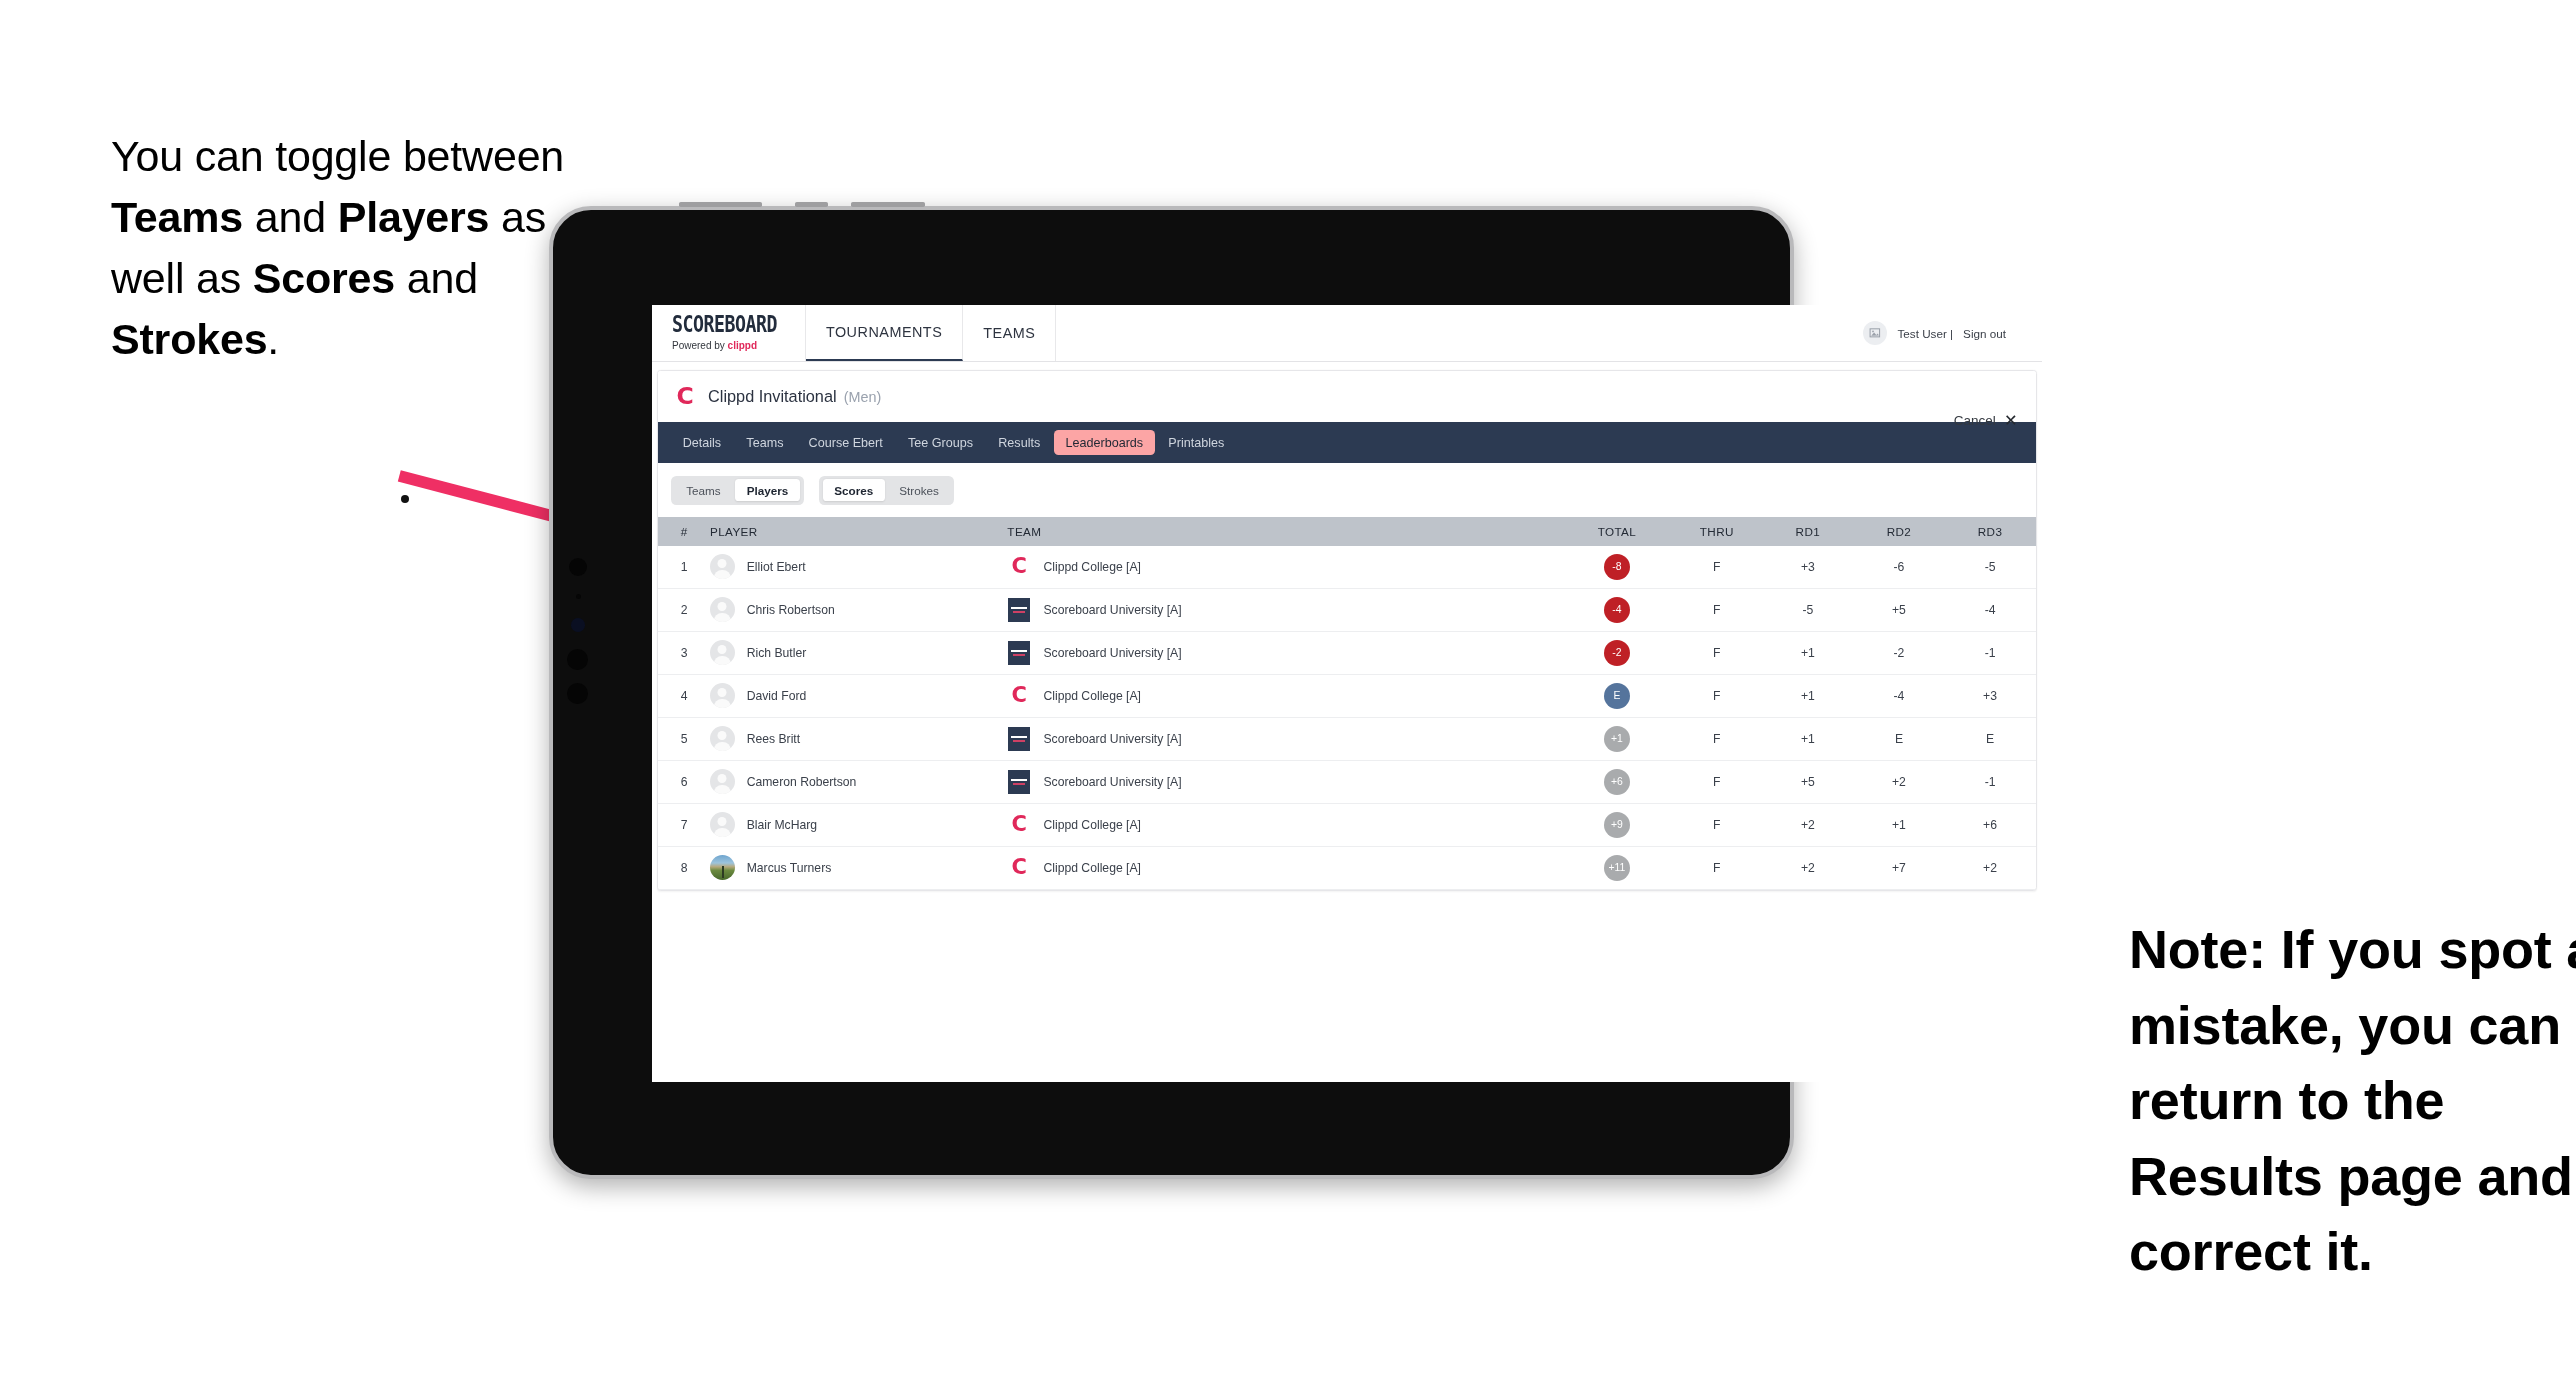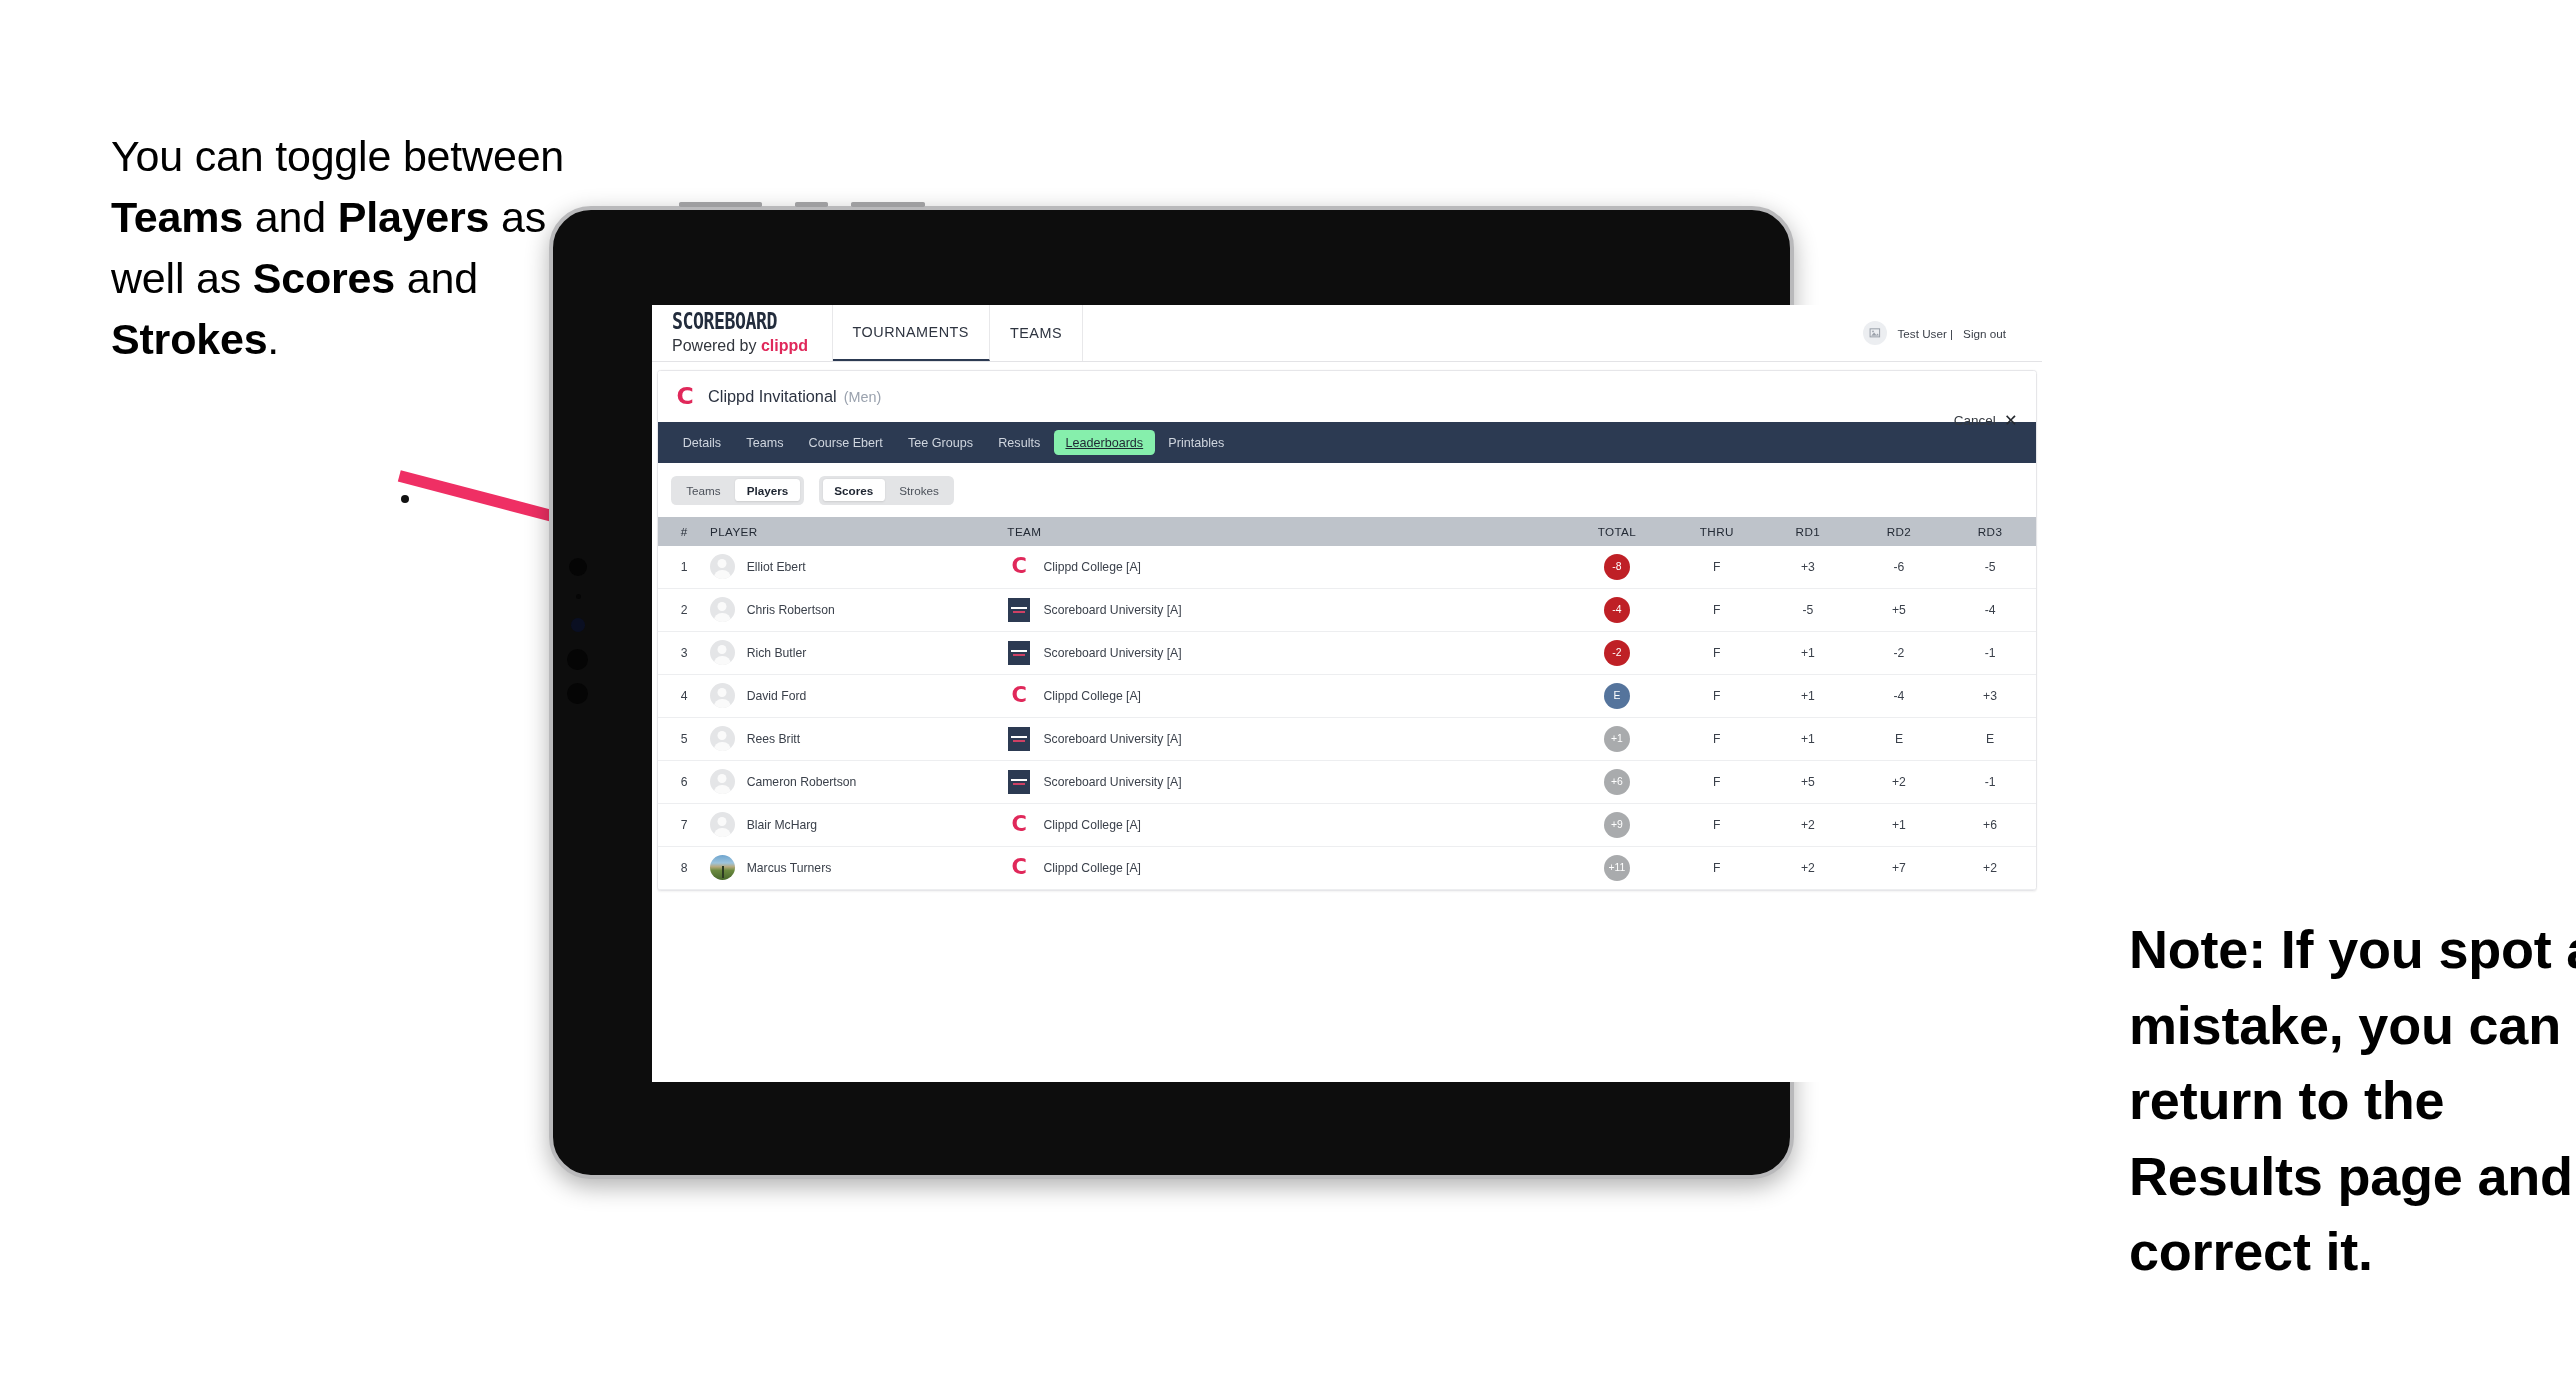--- a/index.html
+++ b/index.html
@@ -124,21 +124,21 @@
     font-family: "DejaVu Sans Mono", monospace;
     font-weight: 700;
     font-size: 19px;
     letter-spacing: -0.5px;
     color: #222c3c;
     line-height: 1;
     transform: scaleY(1.22) scaleX(0.96);
     transform-origin: left center;
   }
   #brand-sub {
-    font-size: 16px;
+    font-size: 10px;
     color: #32363d;
     margin-top: 6.3px;
     line-height: 1;
     white-space: nowrap;
   }
   #brand-sub .clippd-word {
     color: #e0285a;
     font-weight: 700;
   }
   .topnav-item {
@@ -240,23 +240,22 @@
   }
   .subnav-item {
     font-size: 12.6px;
     color: #cfd5de;
     padding: 5.4px 11.7px;
     border-radius: 4.5px;
     cursor: pointer;
     white-space: nowrap;
   }
   .subnav-item.active {
-    background: #86efac;
+    background: #fca5a5;
     color: #1f2733;
-    text-decoration: underline;
     font-weight: 400;
   }
 
   
   #toggles {
     display: flex;
     align-items: center;
     gap: 15.3px;
     padding: 12.6px 12.6px 11.7px 12.6px;
     background: #ffffff;

